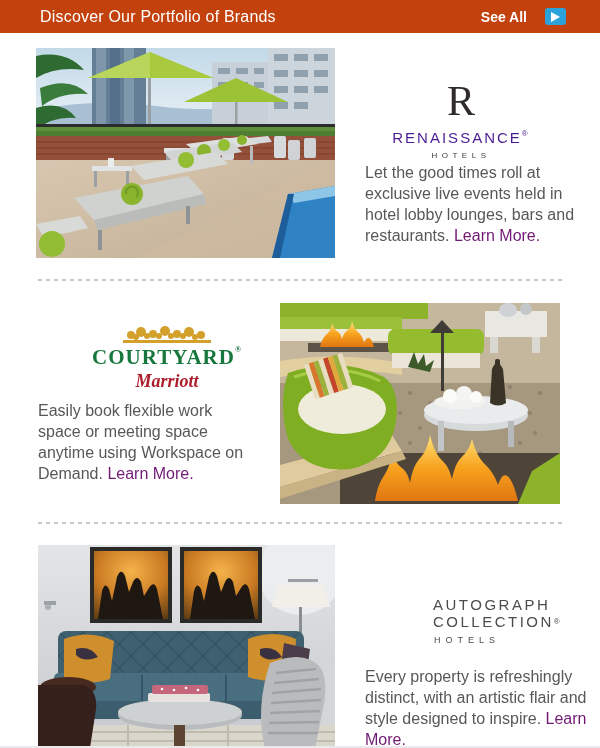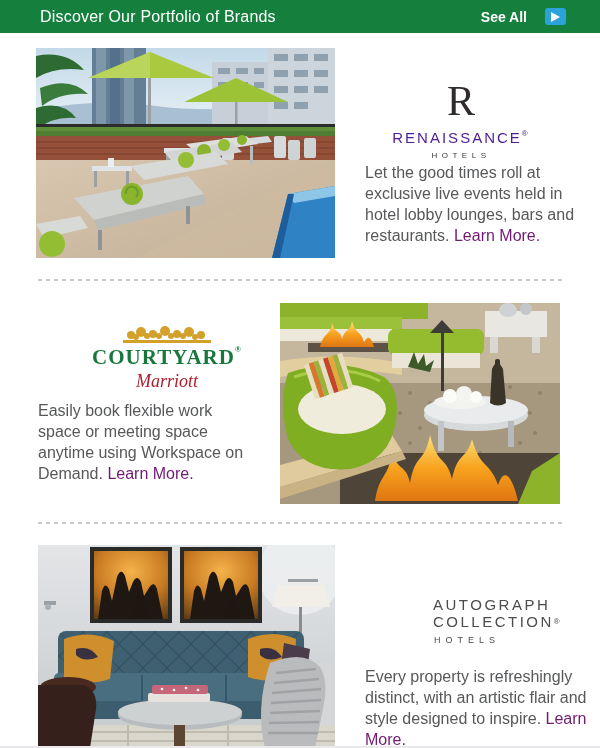--- a/index.html
+++ b/index.html
@@ -1,21 +1,21 @@
 <!DOCTYPE html>
 <html><head>
 <meta charset="utf-8">
 <style>
   * { margin:0; padding:0; box-sizing:border-box; }
   html,body { background:#fff; }
   body { width:600px; font-family:"Liberation Sans", sans-serif; }
   .page { position:relative; width:600px; height:748px; background:#fff; overflow:hidden; }
 
   
-  .topbar { position:absolute; top:0; left:0; width:600px; height:33px; background:#15803d;
+  .topbar { position:absolute; top:0; left:0; width:600px; height:33px; background:#c2410c;
             display:flex; align-items:center; justify-content:space-between; padding:0 34px 0 40px; }
   .topbar-title { color:#fff; font-size:16px; letter-spacing:.2px; }
   .seeall { display:flex; align-items:center; gap:18px; cursor:pointer; }
   .seeall-label { color:#fff; font-size:14px; font-weight:bold; }
   .playbtn { width:21px; height:17px; background:#2ba2da; border-radius:3px;
              display:flex; align-items:center; justify-content:center; }
 
   
   .img { position:absolute; overflow:hidden; cursor:pointer; }
   .img svg { display:block; }
@@ -41,21 +41,21 @@
   .ren-name { font-size:15px; letter-spacing:2px; margin-top:7px; color:#4c1d95; }
   .ren-hotels { font-size:8px; letter-spacing:4.5px; margin-top:5px; color:#3a3b3d; }
   .reg { font-size:8px; vertical-align:top; }
 
   
   .logo-cy { position:absolute; left:51px; top:326px; width:232px; text-align:center; cursor:pointer; }
   .cy-awning { display:block; margin:0 auto 1px auto; }
   .cy-name { font-family:"Liberation Serif", serif; font-weight:bold; font-size:21px;
              letter-spacing:1px; color:#17773c; }
   .cy-name .reg { color:#17773c; }
-  .cy-marriott { font-family:"Liberation Serif", serif; font-style:italic; font-weight:normal;
+  .cy-marriott { font-family:"Liberation Serif", serif; font-style:italic; font-weight:bold;
                  font-size:18px; color:#ad1e2d; margin-top:1px; }
 
   
   .logo-ac { position:absolute; left:397px; top:596px; width:140px; color:#4b4c4e; cursor:pointer; }
   .ac-line { font-size:15px; letter-spacing:2.5px; line-height:17px; white-space:nowrap;margin-left:36px; }
   .ac-hotels { font-size:9px; letter-spacing:5px; margin-top:5px; text-align:center; }
 
   .bottom-edge { position:absolute; left:0; bottom:0; width:600px; height:2px; background:#e9e9eb; }
 </style>
 </head>

